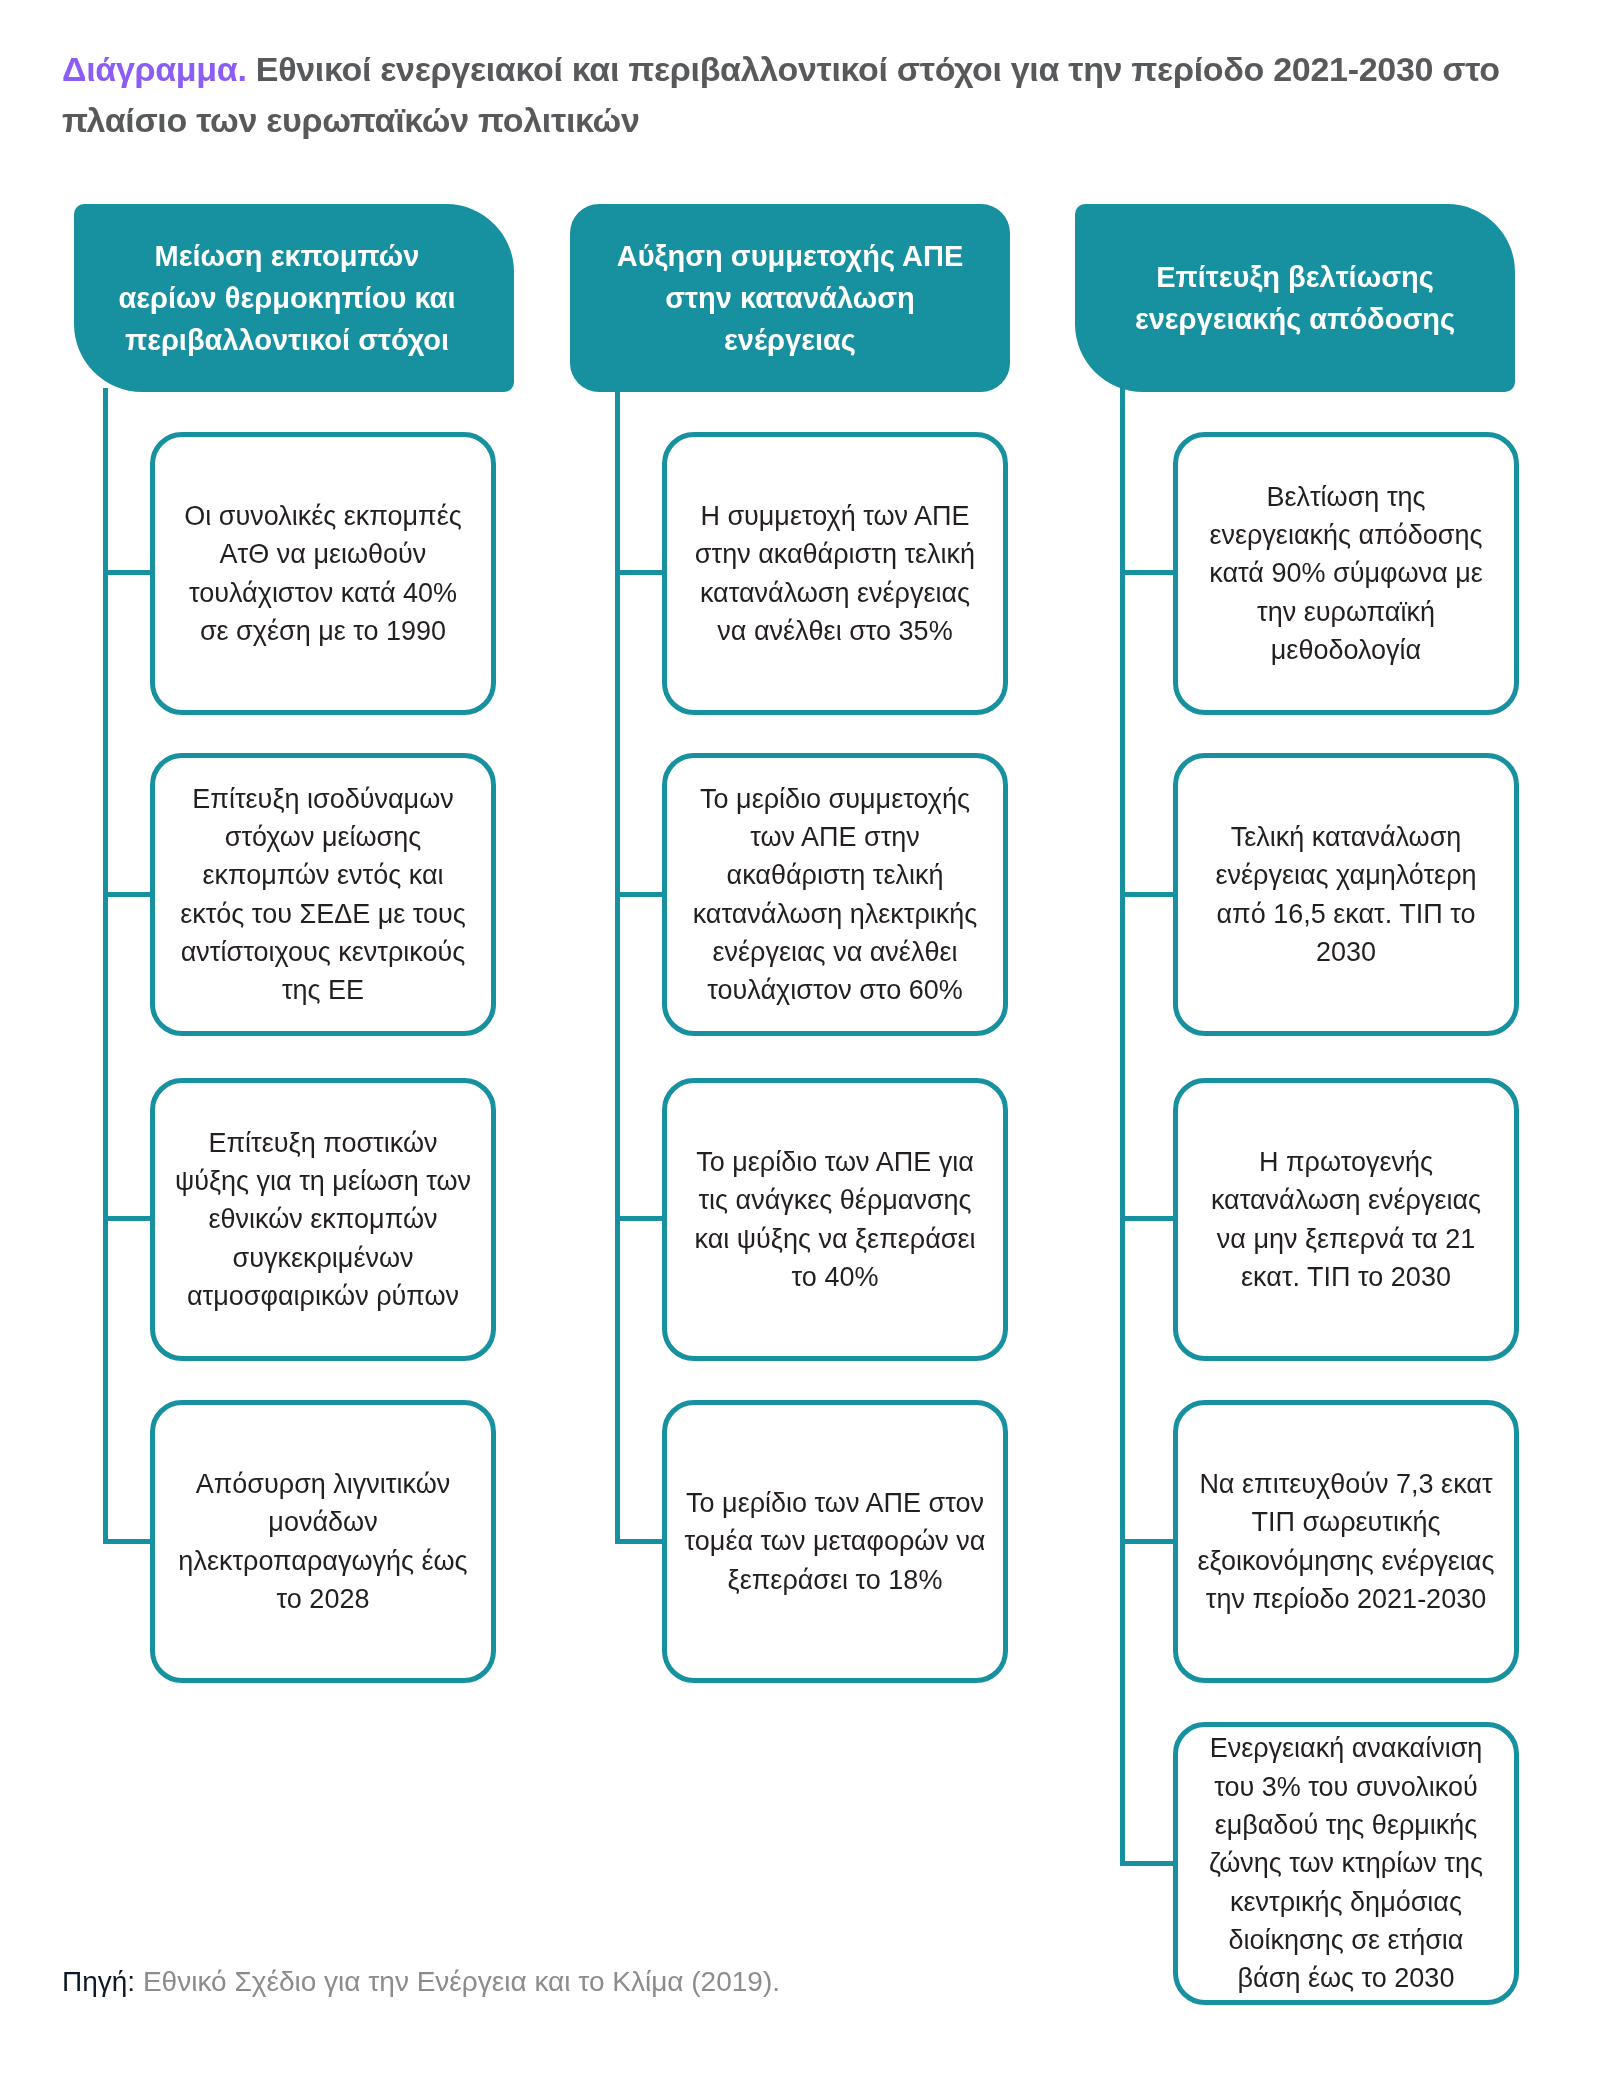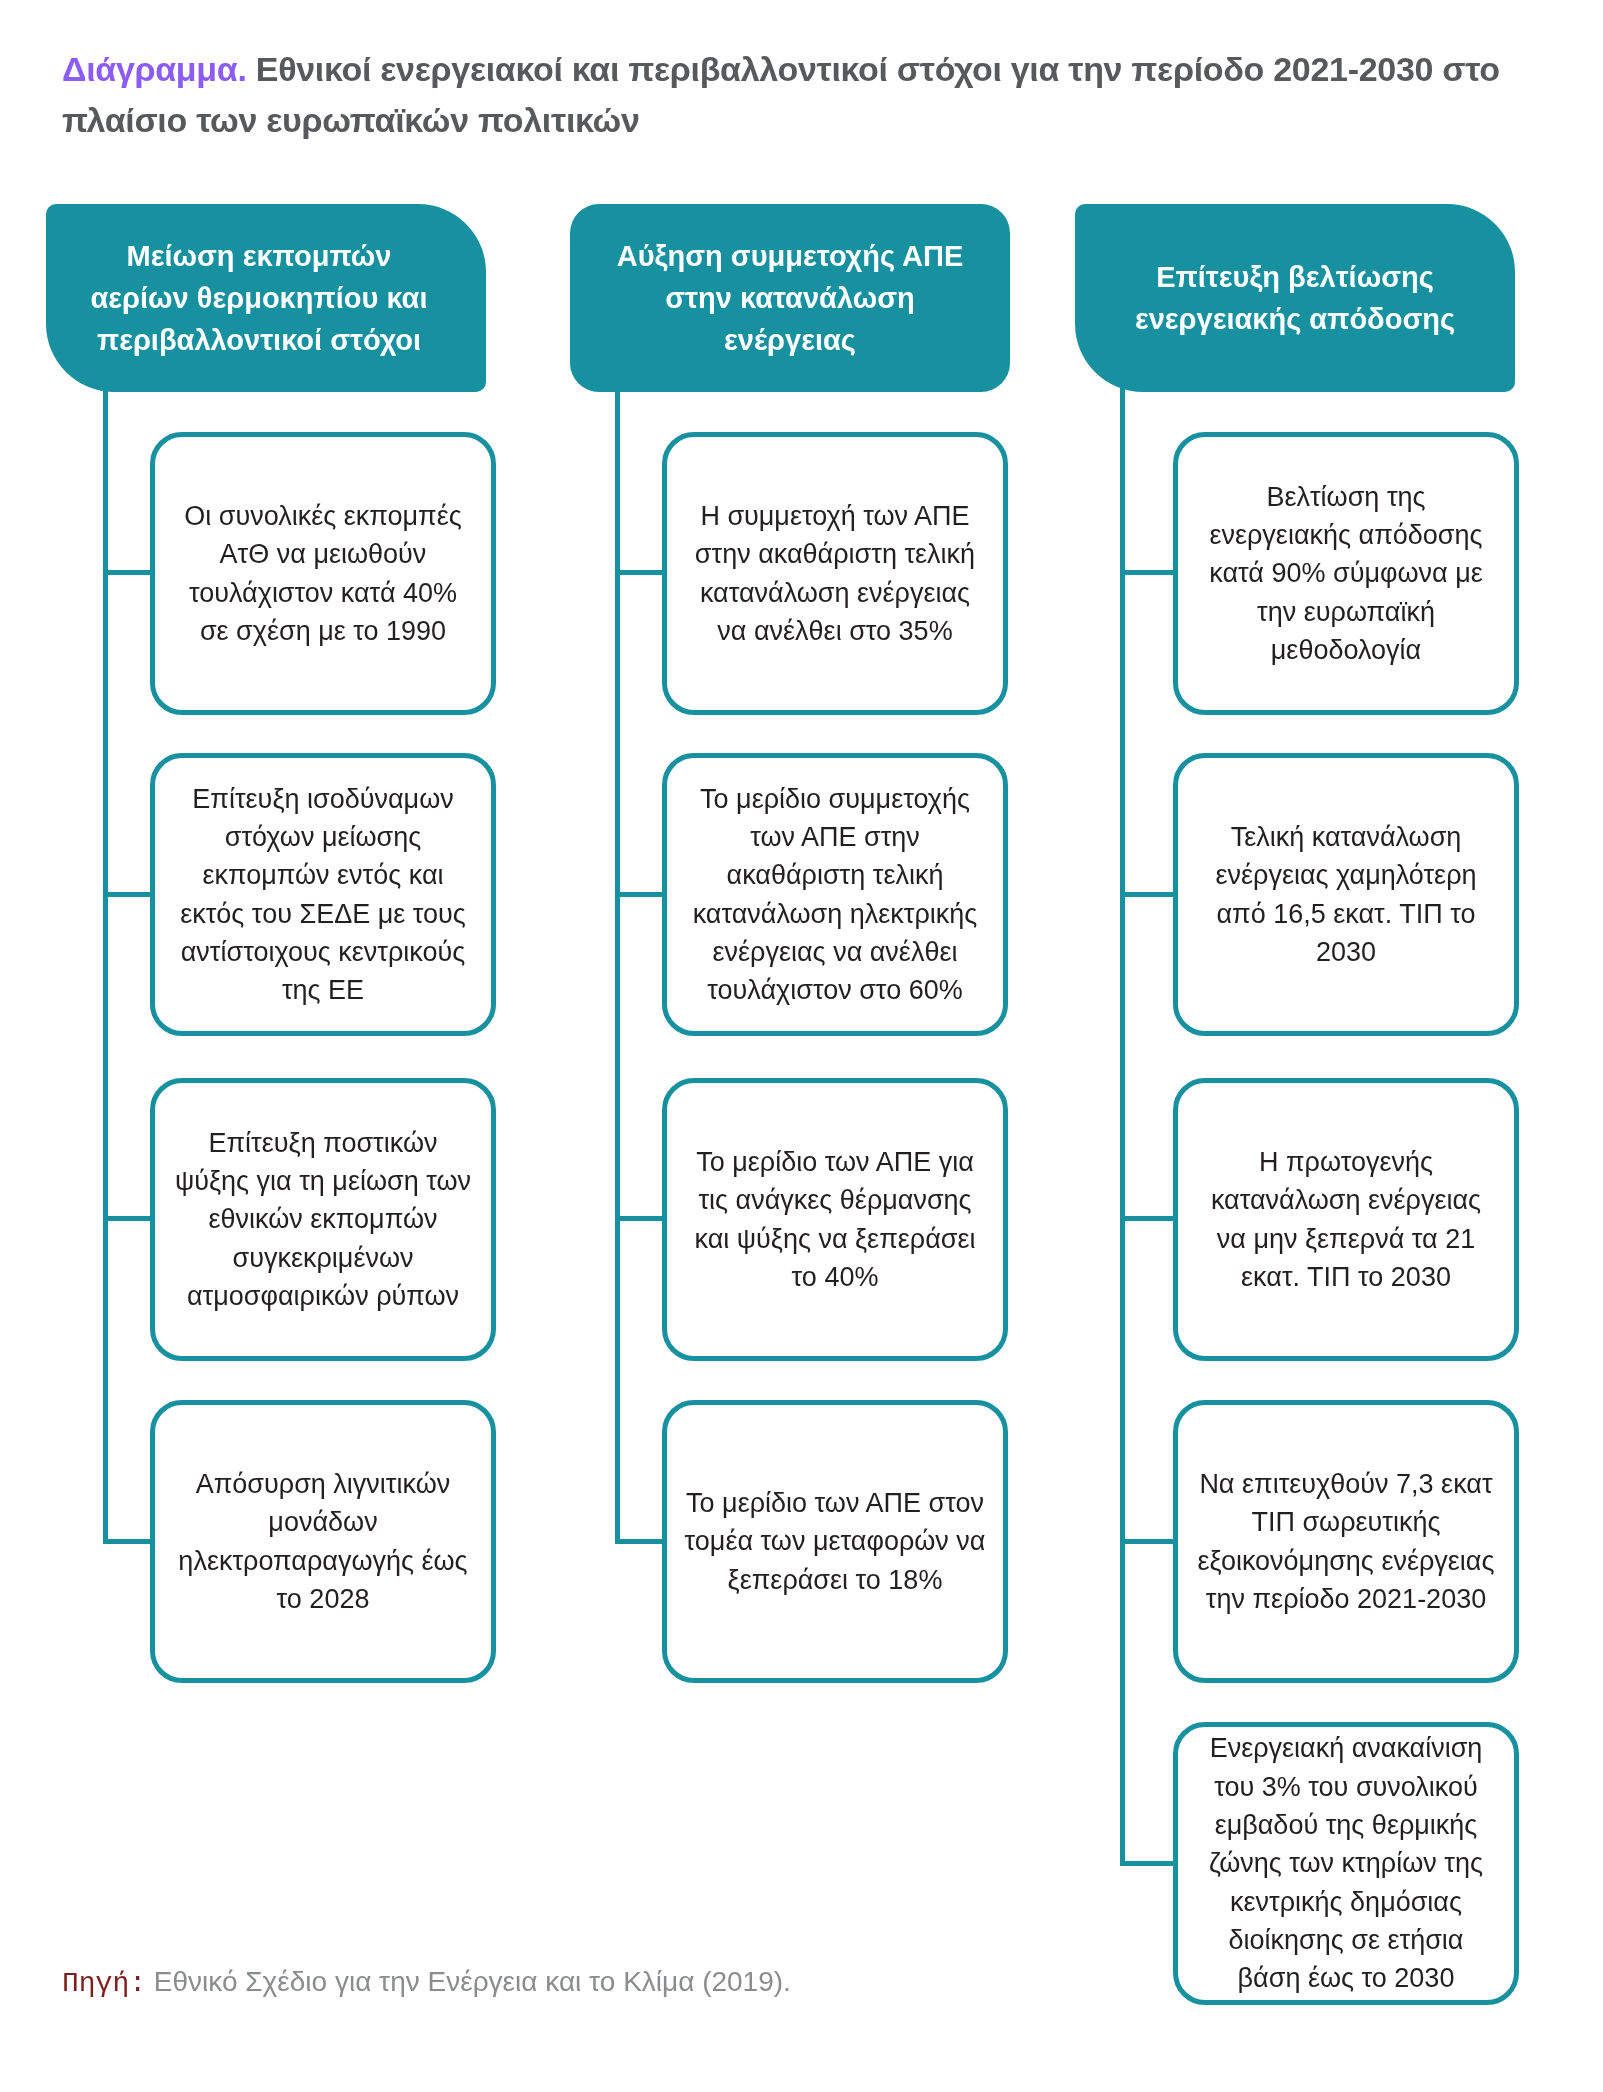--- a/index.html
+++ b/index.html
@@ -32,21 +32,21 @@
     height:188px;
     background:#17909F;
     border-radius:10px 68px 10px 68px;
     display:flex;
     align-items:center;
     justify-content:center;
     text-align:center;
     padding:0 42px;
     box-sizing:border-box;
   }
-  .hdr1{left:46px;padding-left:28px;}
+  .hdr1{left:74px;padding-left:28px;}
   .hdr2{left:570px;border-radius:29px;}
   .hdr3{left:1075px;}
   .hdr-text{
     color:#ffffff;
     font-size:29px;
     font-weight:700;
     line-height:1.45;
   }
   
   .vline{
@@ -101,21 +101,21 @@
   }
   
   .source{
     position:absolute;
     left:62px; top:1966px;
     margin:0;
     font-size:28px;
     font-weight:400;
     color:#8A8C8E;
   }
-  .source .accent{color:#7f1d1d;font-family:Liberation Mono, monospace;}
+  .source .accent{color:#0f172a;}
 </style>
 </head>
 <body>
 
 <div class="page">
 
   <h1 class="title"><span class="accent">Διάγραμμα.</span>
     <span>Εθνικοί ενεργειακοί και περιβαλλοντικοί στόχοι για την περίοδο 2021-2030 στο πλαίσιο των ευρωπαϊκών πολιτικών</span></h1>
 
   <div class="vline v1"></div>

